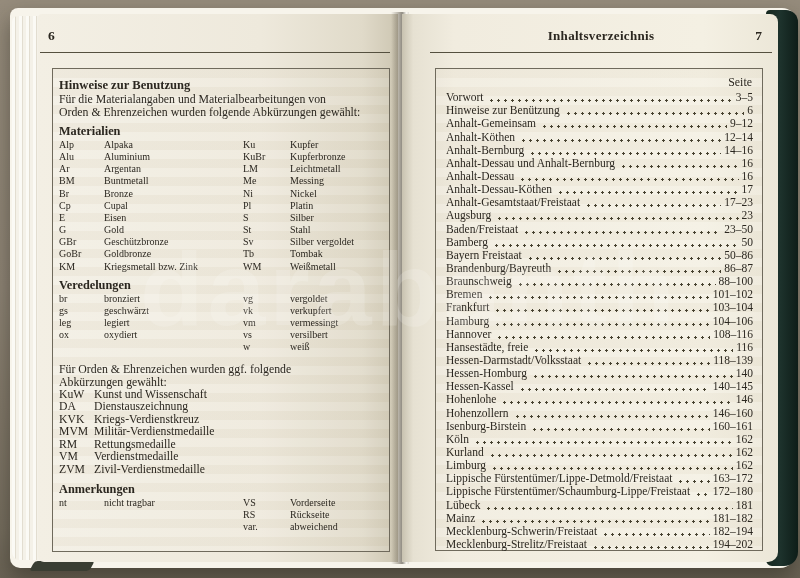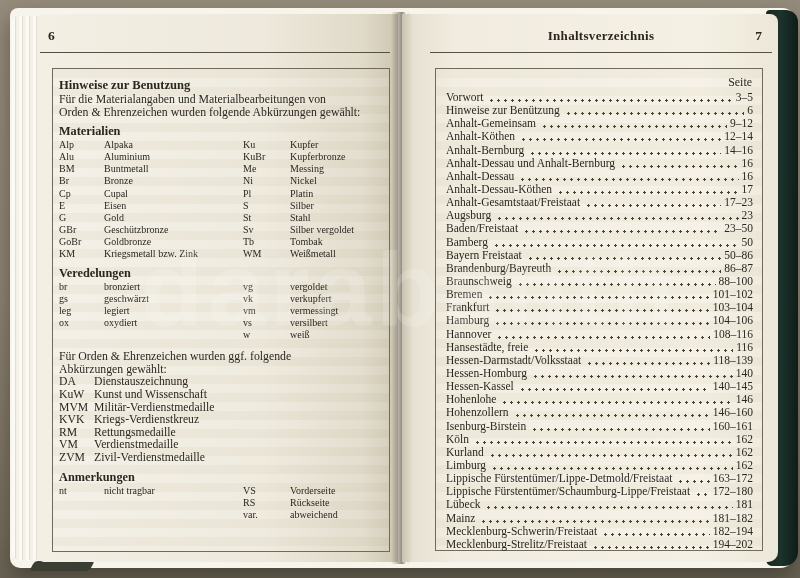--- a/index.html
+++ b/index.html
@@ -42,21 +42,21 @@
   .sec-head{font-weight:bold;font-size:12.3px;line-height:14px;margin-top:5px;margin-bottom:1px;}
   .row4{display:grid;grid-template-columns:35px 129px 37px 1fr;font-size:10px;line-height:12.15px;gap:10px;}
   .row2{display:grid;grid-template-columns:35px 1fr;font-size:11.7px;line-height:12.6px;}
   .mt{margin-top:9px;}
   .cell{white-space:nowrap;overflow:hidden;}
   
   .rbox{position:absolute;left:33px;top:54px;width:328px;height:483px;box-sizing:border-box;
     border:1px solid #6f6a5c;padding:6px 9px 16px 10px;
     background-image:repeating-linear-gradient(180deg,rgba(208,198,176,0.10) 0 9px,rgba(255,255,255,0.10) 9px 18px);}
   .seite{text-align:right;font-size:11.9px;line-height:14px;margin-bottom:2px;padding-right:1px;}
-  .toc-row{display:flex;height:13.15px;font-size:11.5px;}
+  .toc-row{display:flex;align-items:flex-end;height:13.15px;font-size:11.5px;}
   .toc-label{white-space:nowrap;line-height:13px;}
   .toc-pages{white-space:nowrap;line-height:13px;}
   .dots{flex:1 1 auto;min-width:8px;height:13px;margin:0 3px 0 5px;
     background-image:radial-gradient(circle,#46412f 1px,rgba(0,0,0,0) 1.35px);
     background-size:7px 3px;background-repeat:repeat-x;background-position:left bottom 2px;}
   
   .watermark{position:absolute;left:130px;top:222px;width:560px;text-align:left;
     font-family:"Liberation Sans","DejaVu Sans",sans-serif;font-weight:bold;
     font-size:104px;letter-spacing:4px;color:rgba(255,255,255,0.16);pointer-events:none;user-select:none;}
 </style>
@@ -86,20 +86,26 @@
     <span class="cell">Kupfer</span>
   </div>
 
   <div class="row4">
     <span class="cell">Alu</span>
     <span class="cell">Aluminium</span>
     <span class="cell">KuBr</span>
     <span class="cell">Kupferbronze</span>
   </div>
 
+  <div class="row4">
+    <span class="cell">Ar</span>
+    <span class="cell">Argentan</span>
+    <span class="cell">LM</span>
+    <span class="cell">Leichtmetall</span>
+  </div>
 
   <div class="row4">
     <span class="cell">BM</span>
     <span class="cell">Buntmetall</span>
     <span class="cell">Me</span>
     <span class="cell">Messing</span>
   </div>
 
   <div class="row4">
     <span class="cell">Br</span>
@@ -186,37 +192,37 @@
     <span class="cell"></span>
     <span class="cell">w</span>
     <span class="cell">weiß</span>
   </div>
 </div>
 
         <div class="intro mt">Für Orden &amp; Ehrenzeichen wurden ggf. folgende</div>
         <div class="intro">Abkürzungen gewählt:</div>
         <div>
   <div class="row2">
+    <span class="cell">KuW</span>
+    <span class="cell">Kunst und Wissenschaft</span>
+  </div>
+
+  <div class="row2">
     <span class="cell">DA</span>
     <span class="cell">Dienstauszeichnung</span>
   </div>
 
   <div class="row2">
-    <span class="cell">KuW</span>
-    <span class="cell">Kunst und Wissenschaft</span>
+    <span class="cell">KVK</span>
+    <span class="cell">Kriegs-Verdienstkreuz</span>
   </div>
 
   <div class="row2">
     <span class="cell">MVM</span>
     <span class="cell">Militär-Verdienstmedaille</span>
-  </div>
-
-  <div class="row2">
-    <span class="cell">KVK</span>
-    <span class="cell">Kriegs-Verdienstkreuz</span>
   </div>
 
   <div class="row2">
     <span class="cell">RM</span>
     <span class="cell">Rettungsmedaille</span>
   </div>
 
   <div class="row2">
     <span class="cell">VM</span>
     <span class="cell">Verdienstmedaille</span>

